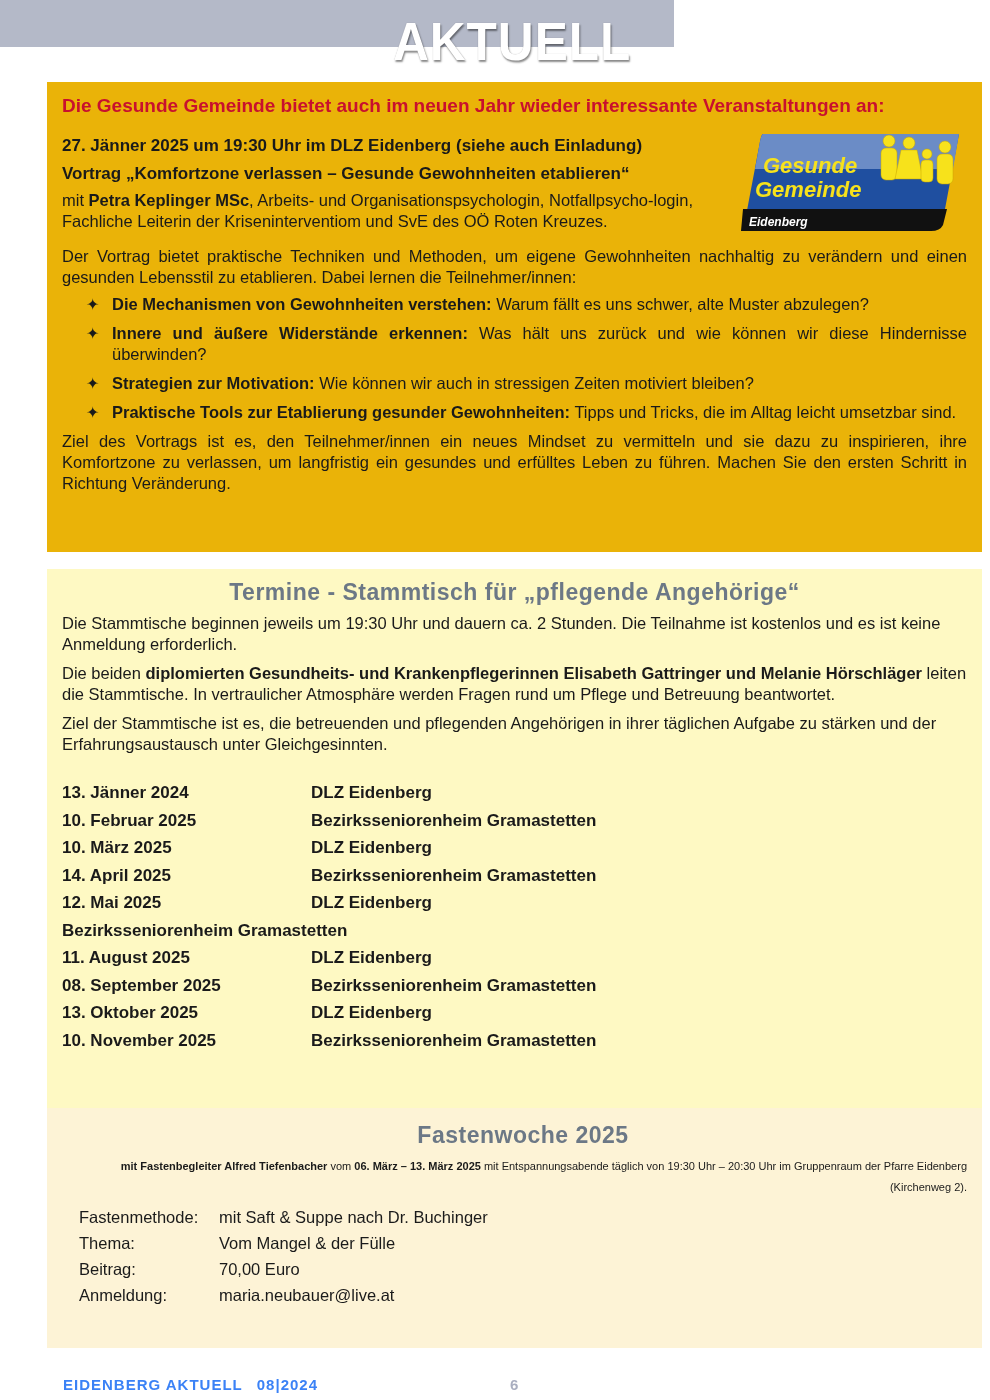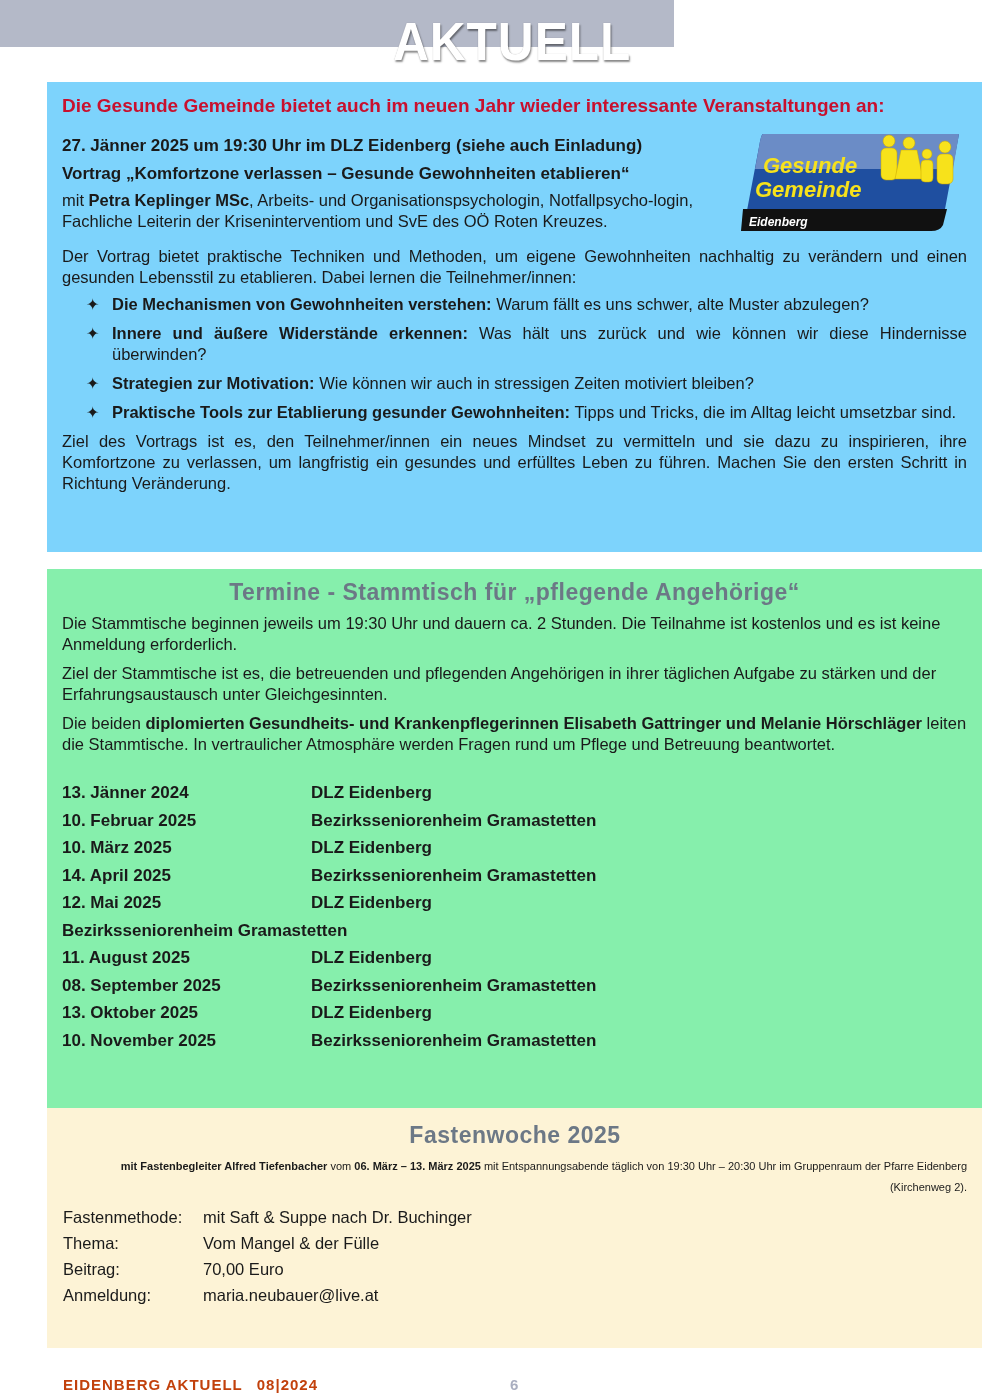--- a/index.html
+++ b/index.html
@@ -15,23 +15,23 @@
   }
   .masthead {
     position: absolute; left: 393px; top: 14px;
     font-family: "Liberation Sans", sans-serif;
     font-weight: bold; font-size: 54px; letter-spacing: 1px;
     color: #ffffff; line-height: 1;
     transform: scaleX(0.92); transform-origin: left top;
     text-shadow: 1px 2px 2px rgba(0,0,0,0.45), 0 0 1px rgba(0,0,0,0.3);
   }
   .box { position: absolute; left: 47px; width: 935px; box-sizing: border-box; }
-  .box-green { top: 82px; height: 470px; background: #7dd3fc; padding: 10px 15px 0 15px; }
-  .box-pink { top: 569px; height: 604px; background: #86efac; padding: 8px 15px 0 15px; }
-  .box-yellow { top: 1108px; height: 240px; background: #fdf3d6; padding: 12px 15px 0 16px; }
+  .box-green { top: 82px; height: 470px; background: #eab308; padding: 10px 15px 0 15px; }
+  .box-pink { top: 569px; height: 604px; background: #fef9c3; padding: 8px 15px 0 15px; }
+  .box-yellow { top: 1108px; height: 240px; background: #fdf3d6; padding: 12px 15px 0 32px; }
 
   .headline-red {
     color: #c8102e; font-weight: bold; font-size: 19px; margin: 2px 0 14px 0; line-height: 24px;
   }
   .event-line { font-weight: bold; font-size: 17px; line-height: 28px; }
   .intro { font-size: 16.5px; line-height: 21px; margin-top: 2px; width: 655px; }
   .body-p { font-size: 16.5px; line-height: 21px; margin: 14px 0 6px 0; text-align: justify; }
   .bullets { list-style: none; margin: 0; padding: 0 0 0 24px; }
   .bullets li { position: relative; padding-left: 26px; font-size: 16.5px; line-height: 21px; margin-bottom: 8px; text-align: justify; }
   .bullets li .bullet-icon { position: absolute; left: 0; top: 0; font-size: 16px; }
@@ -47,21 +47,21 @@
   .schedule { margin-top: 24px; }
   .schedule-row { display: flex; font-weight: bold; font-size: 17px; line-height: 27.5px; }
   .schedule-row .date { width: 249px; }
 
   .fasten-intro { font-size: 11px; line-height: 21px; margin: 0 0 6px 0; text-align: right; }
   .detail-row { display: flex; font-size: 16.5px; line-height: 26px; }
   .detail-row .label { width: 140px; }
 
   .footer {
     position: absolute; top: 1376px; left: 63px; font-weight: bold; font-size: 15px;
-    color: #c2410c; letter-spacing: 1px;
+    color: #3b82f6; letter-spacing: 1px;
   }
   .footer .issue { margin-left: 14px; }
   .page-num { position: absolute; top: 1376px; left: 510px; font-weight: bold; font-size: 15px; color: #a9aec0; }
 </style>
 </head>
 <body>
 
 <div class="top-band"></div>
 <div class="masthead">AKTUELL</div>
 
@@ -98,22 +98,22 @@
     <li><span class="bullet-icon">✦</span><b>Innere und äußere Widerstände erkennen:</b><span> Was hält uns zurück und wie können wir diese Hindernisse überwinden?</span></li>
     <li><span class="bullet-icon">✦</span><b>Strategien zur Motivation:</b><span> Wie können wir auch in stressigen Zeiten motiviert bleiben?</span></li>
     <li><span class="bullet-icon">✦</span><b>Praktische Tools zur Etablierung gesunder Gewohnheiten:</b><span> Tipps und Tricks, die im Alltag leicht umsetzbar sind.</span></li>
   </ul>
   <p class="closing">Ziel des Vortrags ist es, den Teilnehmer/innen ein neues Mindset zu vermitteln und sie dazu zu inspirieren, ihre Komfortzone zu verlassen, um langfristig ein gesundes und erfülltes Leben zu führen. Machen Sie den ersten Schritt in Richtung Veränderung.</p>
 </section>
 
 <section class="box box-pink">
   <h2 class="section-title">Termine - Stammtisch für „pflegende Angehörige“</h2>
   <p class="pink-p">Die Stammtische beginnen jeweils um 19:30 Uhr und dauern ca. 2 Stunden. Die Teilnahme ist kostenlos und es ist keine Anmeldung erforderlich.</p>
+  <p class="pink-p"><span>Die beiden </span><b>diplomierten Gesundheits- und Krankenpflegerinnen Elisabeth Gattringer und Melanie Hörschläger</b><span> leiten die Stammtische.  In vertraulicher Atmosphäre werden Fragen rund um Pflege und Betreuung beantwortet.</span></p>
   <p class="pink-p">Ziel der Stammtische ist es, die betreuenden und pflegenden Angehörigen in ihrer täglichen Aufgabe zu stärken und der Erfahrungsaustausch unter Gleichgesinnten.</p>
-  <p class="pink-p"><span>Die beiden </span><b>diplomierten Gesundheits- und Krankenpflegerinnen Elisabeth Gattringer und Melanie Hörschläger</b><span> leiten die Stammtische.  In vertraulicher Atmosphäre werden Fragen rund um Pflege und Betreuung beantwortet.</span></p>
   <div class="schedule">
     <div class="schedule-row">
         <span class="date">13. Jänner 2024</span>
         <span>DLZ Eidenberg</span>
       </div>
     <div class="schedule-row">
         <span class="date">10. Februar 2025</span>
         <span>Bezirksseniorenheim Gramastetten</span>
       </div>
     <div class="schedule-row">

